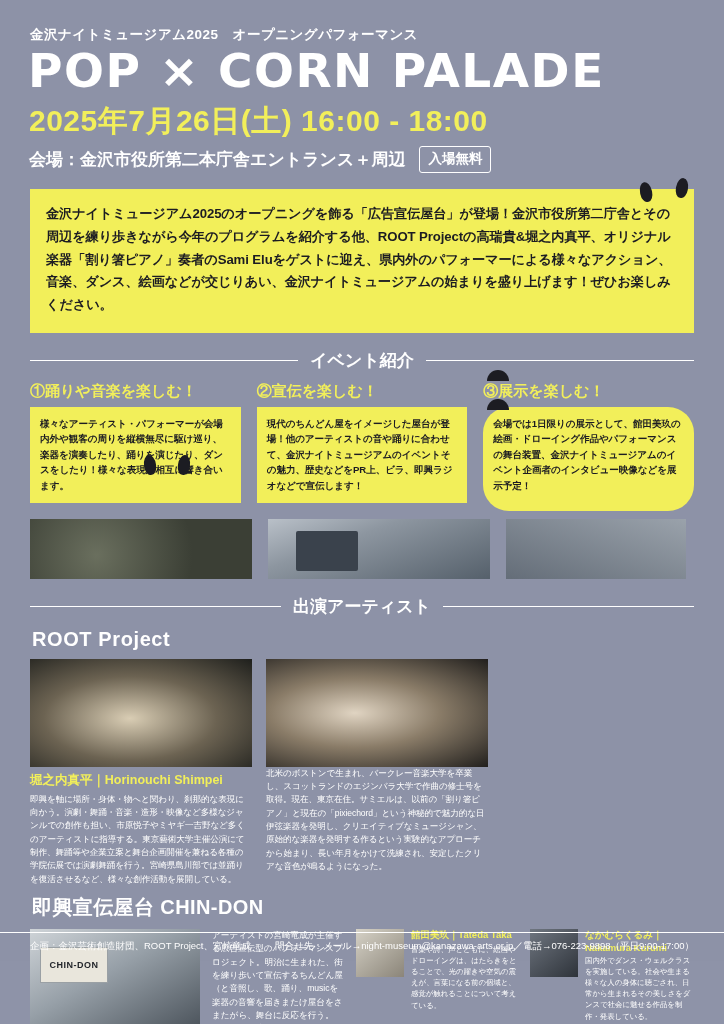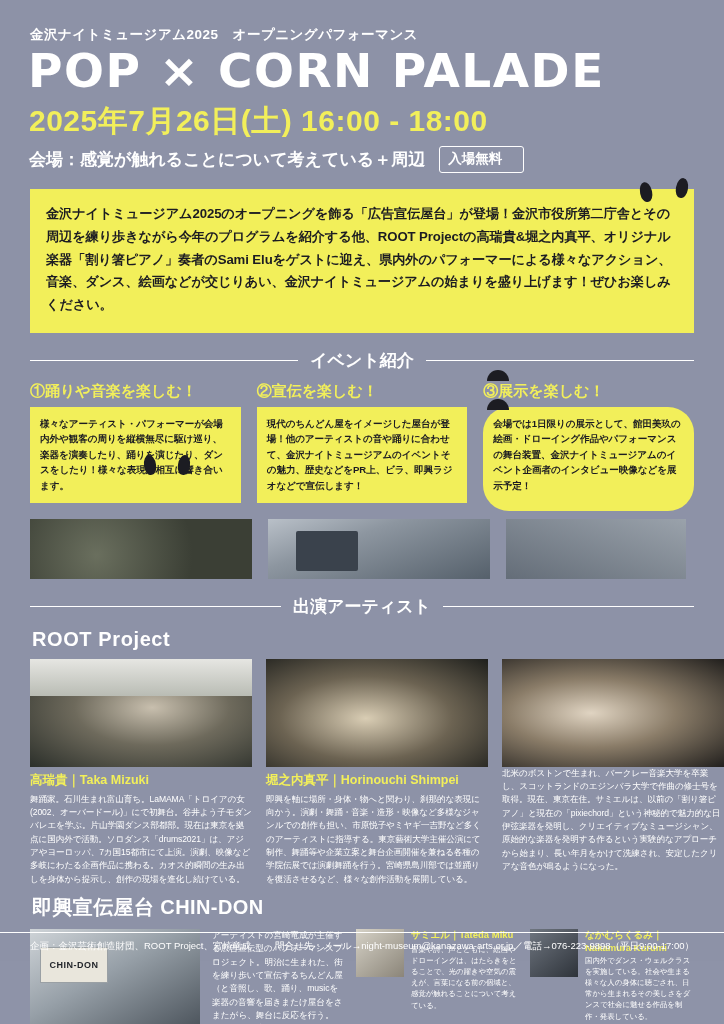--- a/index.html
+++ b/index.html
@@ -55,21 +55,21 @@
     margin-left: 3px;
   }
   .venue {
     font-size: 17px;
     font-weight: bold;
     color: #ffffff;
   }
   .free-badge {
     border: 1.5px solid #ffffff;
     border-radius: 3px;
-    padding: 3px 21px 4px 8px;
+    padding: 3px 8px 4px 8px;
     font-size: 13.5px;
     font-weight: bold;
     color: #ffffff;
     white-space: nowrap;
   }
 
   
   .kernel {
     position: absolute;
     width: 12px;
@@ -329,21 +329,21 @@
   <div class="kernel dark k2"></div>
   <div class="kernel dark k3"></div>
   <div class="kernel dark k4"></div>
   <div class="halfcirc hc1"></div>
   <div class="halfcirc hc2"></div>
 
   <div class="eyebrow">金沢ナイトミュージアム2025　オープニングパフォーマンス</div>
   <div class="title">POP × CORN PALADE</div>
   <div class="datetime">2025年7月26日(土) 16:00 - 18:00</div>
   <div class="venue-row">
-    <div class="venue">会場：感覚が触れることについて考えている＋周辺</div>
+    <div class="venue">会場：金沢市役所第二本庁舎エントランス＋周辺</div>
     <div class="free-badge">入場無料</div>
   </div>
 
   <div class="intro-box">金沢ナイトミュージアム2025のオープニングを飾る「広告宣伝屋台」が登場！金沢市役所第二庁舎とその周辺を練り歩きながら今年のプログラムを紹介する他、ROOT Projectの高瑞貴&amp;堀之内真平、オリジナル楽器「割り箸ピアノ」奏者のSami Eluをゲストに迎え、県内外のパフォーマーによる様々なアクション、音楽、ダンス、絵画などが交じりあい、金沢ナイトミュージアムの始まりを盛り上げます！ぜひお楽しみください。</div>
 
   <div class="section-head">
     <div class="rule"></div>
     <div class="label">イベント紹介</div>
     <div class="rule"></div>
   </div>
@@ -371,25 +371,20 @@
 
   <div class="section-head">
     <div class="rule"></div>
     <div class="label">出演アーティスト</div>
     <div class="rule"></div>
   </div>
 
   <div class="group-title">ROOT Project</div>
 
   <div class="artist-row">
-    <div class="artist-card">
-      <div class="artist-photo photo-1"></div>
-      <div class="artist-name">高瑞貴｜Taka Mizuki</div>
-      <div class="artist-bio">舞踊家。石川生まれ富山育ち。LaMAMA「トロイアの女(2002、オーバードール)」にで初舞台。谷井よう子モダンバレエを学ぶ。片山学園ダンス部都部。現在は東京を拠点に国内外で活動。ソロダンス「drums2021」は、アジアやヨーロッパ、7カ国15都市にて上演。演劇、映像など多岐にわたる企画作品に携わる。カオス的瞬間の生み出しを身体から提示し、創作の現場を進化し続けている。</div>
-    </div>
     <div class="artist-card">
       <div class="artist-photo photo-2"></div>
       <div class="artist-name">堀之内真平｜Horinouchi Shimpei</div>
       <div class="artist-bio">即興を軸に場所・身体・物へと関わり、刹那的な表現に向かう。演劇・舞踊・音楽・造形・映像など多様なジャンルでの創作も担い、市原悦子やミヤギ一吉野など多くのアーティストに指導する。東京藝術大学主催公演にて制作、舞踊等や企業立案と舞台企画開催を兼ねる各種の学院伝展では演劇舞踊を行う。宮崎県島川部では並踊りを復活させるなど、様々な創作活動を展開している。</div>
     </div>
     <div class="artist-card">
       <div class="artist-photo photo-3"></div>
       <div class="artist-bio">北米のボストンで生まれ、バークレー音楽大学を卒業し、スコットランドのエジンバラ大学で作曲の修士号を取得。現在、東京在住。サミエルは、以前の「割り箸ピアノ」と現在の「pixiechord」という神秘的で魅力的な日伊弦楽器を発明し、クリエイティブなミュージシャン、原始的な楽器を発明する作るという実験的なアプローチから始まり、長い年月をかけて洗練され、安定したクリアな音色が鳴るようになった。</div>
     </div>
   </div>
@@ -400,21 +395,21 @@
     <div class="chindon-photo">
       <div class="sign">CHIN-DON</div>
     </div>
     <div class="chindon-desc">アーティストの宮崎竜成が主催する広告宣伝型のパフォーマンスプロジェクト。明治に生まれた、街を練り歩いて宣伝するちんどん屋（と音照し、歌、踊り、musicを楽器の音響を届きまたけ屋台をさまたがら、舞台に反応を行う。2024年には富山県の街のお祭りに現れ、地域の商店街の宣伝及び歴史のアーカイブを行った。</div>
 
     <div class="member-grid">
       <div class="member-col">
         <div class="member">
           <div class="member-photo mp-1"></div>
           <div class="member-text">
-            <div class="member-name">サミエル｜Tateda Miku</div>
+            <div class="member-name">館田美玖｜Tateda Taka</div>
             <div class="member-bio">音楽や詩、声とともに、絵画やドローイングは、はたらきをとることで、光の躍きや空気の震えが、言葉になる前の個域と、感覚が触れることについて考えている。</div>
           </div>
         </div>
 
       </div>
       <div class="member-col">
         <div class="member">
           <div class="member-photo mp-2"></div>
           <div class="member-text">
             <div class="member-name">なかむらくるみ｜Nakamura Kurumi</div>

